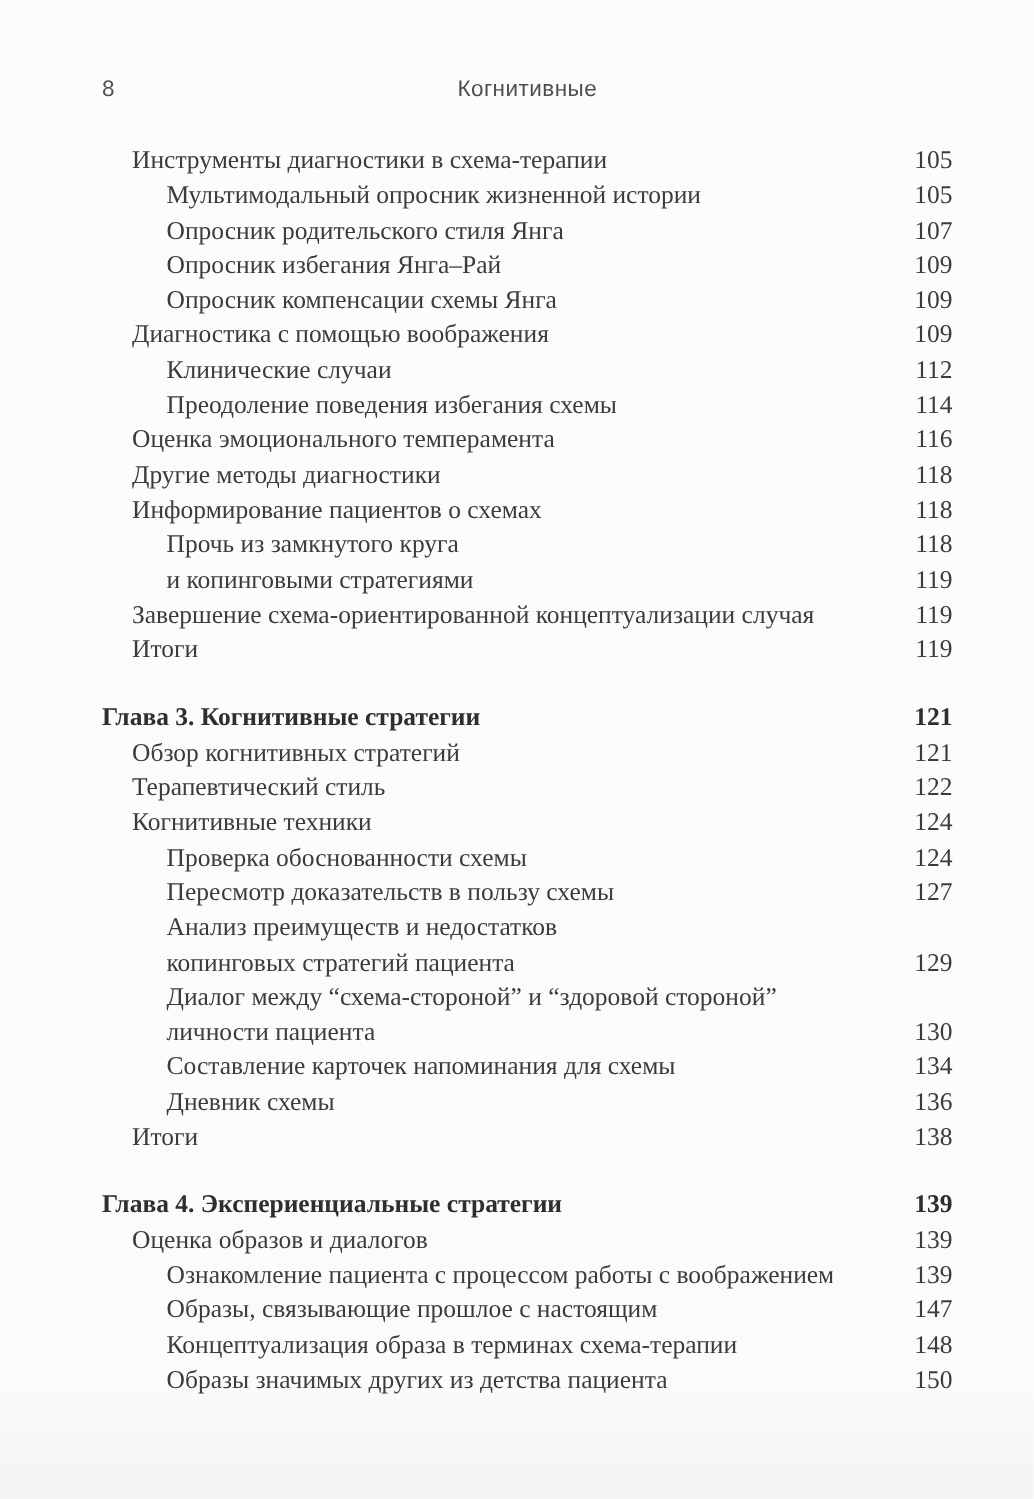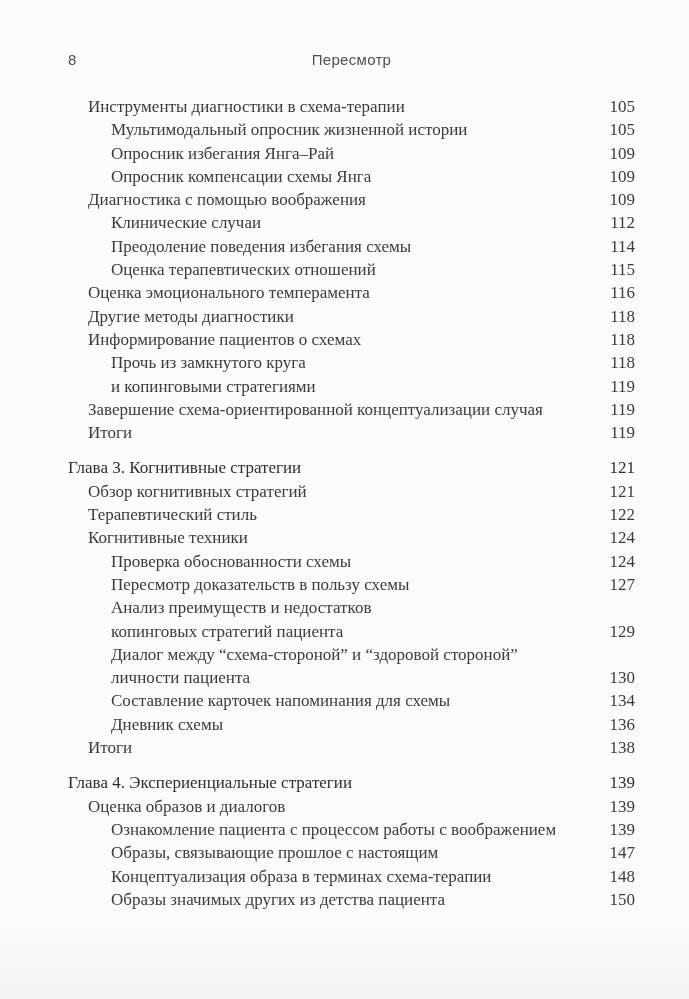--- a/index.html
+++ b/index.html
@@ -61,67 +61,67 @@
     white-space: nowrap;
     overflow: hidden;
   }
   .row .pagenum {
     flex: 0 0 auto;
     min-width: 34px;
     text-align: right;
     padding-left: 10px;
   }
   .row.lvl0 {
-    margin-top: 12px;
-    font-weight: normal;
+    margin-top: 22px;
+    font-weight: bold;
     color: #2e2e2e;
   }
   .row.lvl1 .title { padding-left: 20px; }
   .row.lvl2 .title { padding-left: 43px; }
 </style>
 </head>
 <body>
 
 <div class="page">
   <div class="running-head">
     <span class="pgnum">8</span>
-    <span class="title">Пересмотр</span>
+    <span class="title">Когнитивные</span>
   </div>
   <div class="toc">
       <div class="row lvl1">
         <span class="title">Инструменты диагностики в схема-терапии</span>
         <span class="pagenum">105</span>
       </div>
       <div class="row lvl2">
         <span class="title">Мультимодальный опросник жизненной истории</span>
         <span class="pagenum">105</span>
       </div>
       <div class="row lvl2">
+        <span class="title">Опросник родительского стиля Янга</span>
+        <span class="pagenum">107</span>
+      </div>
+      <div class="row lvl2">
         <span class="title">Опросник избегания Янга–Рай</span>
         <span class="pagenum">109</span>
       </div>
       <div class="row lvl2">
         <span class="title">Опросник компенсации схемы Янга</span>
         <span class="pagenum">109</span>
       </div>
       <div class="row lvl1">
         <span class="title">Диагностика с помощью воображения</span>
         <span class="pagenum">109</span>
       </div>
       <div class="row lvl2">
         <span class="title">Клинические случаи</span>
         <span class="pagenum">112</span>
       </div>
       <div class="row lvl2">
         <span class="title">Преодоление поведения избегания схемы</span>
         <span class="pagenum">114</span>
-      </div>
-      <div class="row lvl2">
-        <span class="title">Оценка терапевтических отношений</span>
-        <span class="pagenum">115</span>
       </div>
       <div class="row lvl1">
         <span class="title">Оценка эмоционального темперамента</span>
         <span class="pagenum">116</span>
       </div>
       <div class="row lvl1">
         <span class="title">Другие методы диагностики</span>
         <span class="pagenum">118</span>
       </div>
       <div class="row lvl1">

